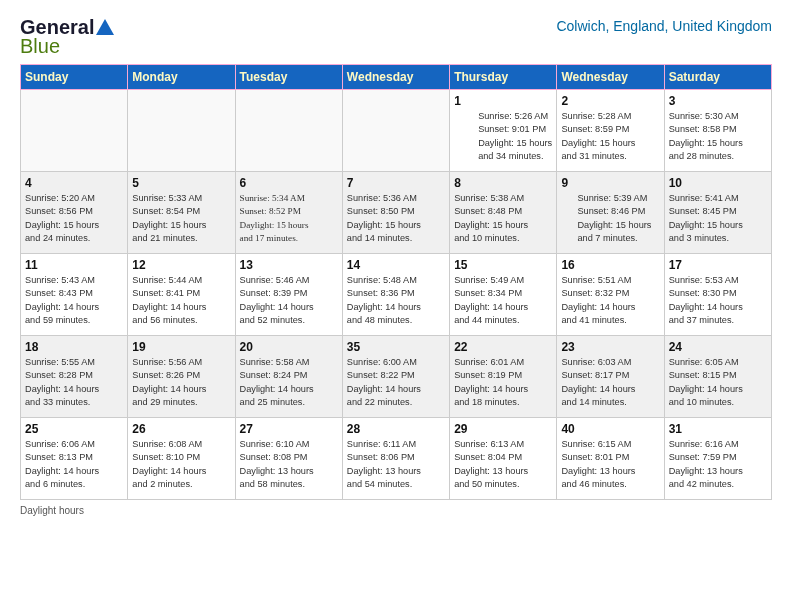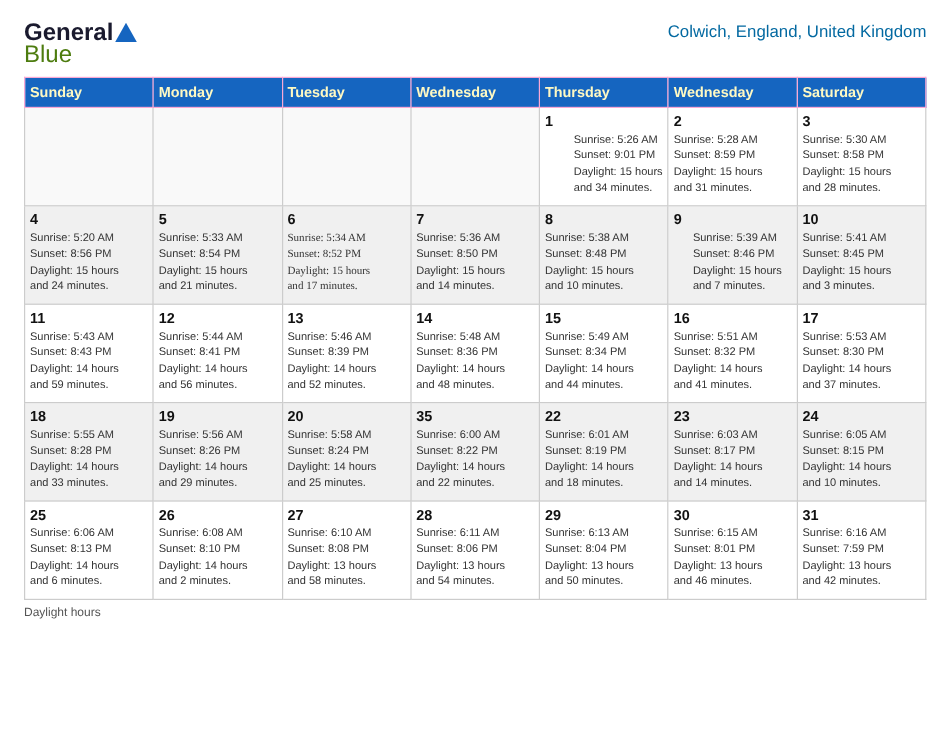--- a/index.html
+++ b/index.html
@@ -328,21 +328,21 @@
 and 54 minutes.</div>
           </td>
           <td>
             <div class="day-num">29</div>
             <div class="day-detail" style="white-space: pre-line;">Sunrise: 6:13 AM
 Sunset: 8:04 PM
 Daylight: 13 hours
 and 50 minutes.</div>
           </td>
           <td>
-            <div class="day-num">30</div>
+            <div class="day-num">40</div>
             <div class="day-detail" style="white-space: pre-line;">Sunrise: 6:15 AM
 Sunset: 8:01 PM
 Daylight: 13 hours
 and 46 minutes.</div>
           </td>
           <td>
             <div class="day-num">31</div>
             <div class="day-detail" style="white-space: pre-line;">Sunrise: 6:16 AM
 Sunset: 7:59 PM
 Daylight: 13 hours

